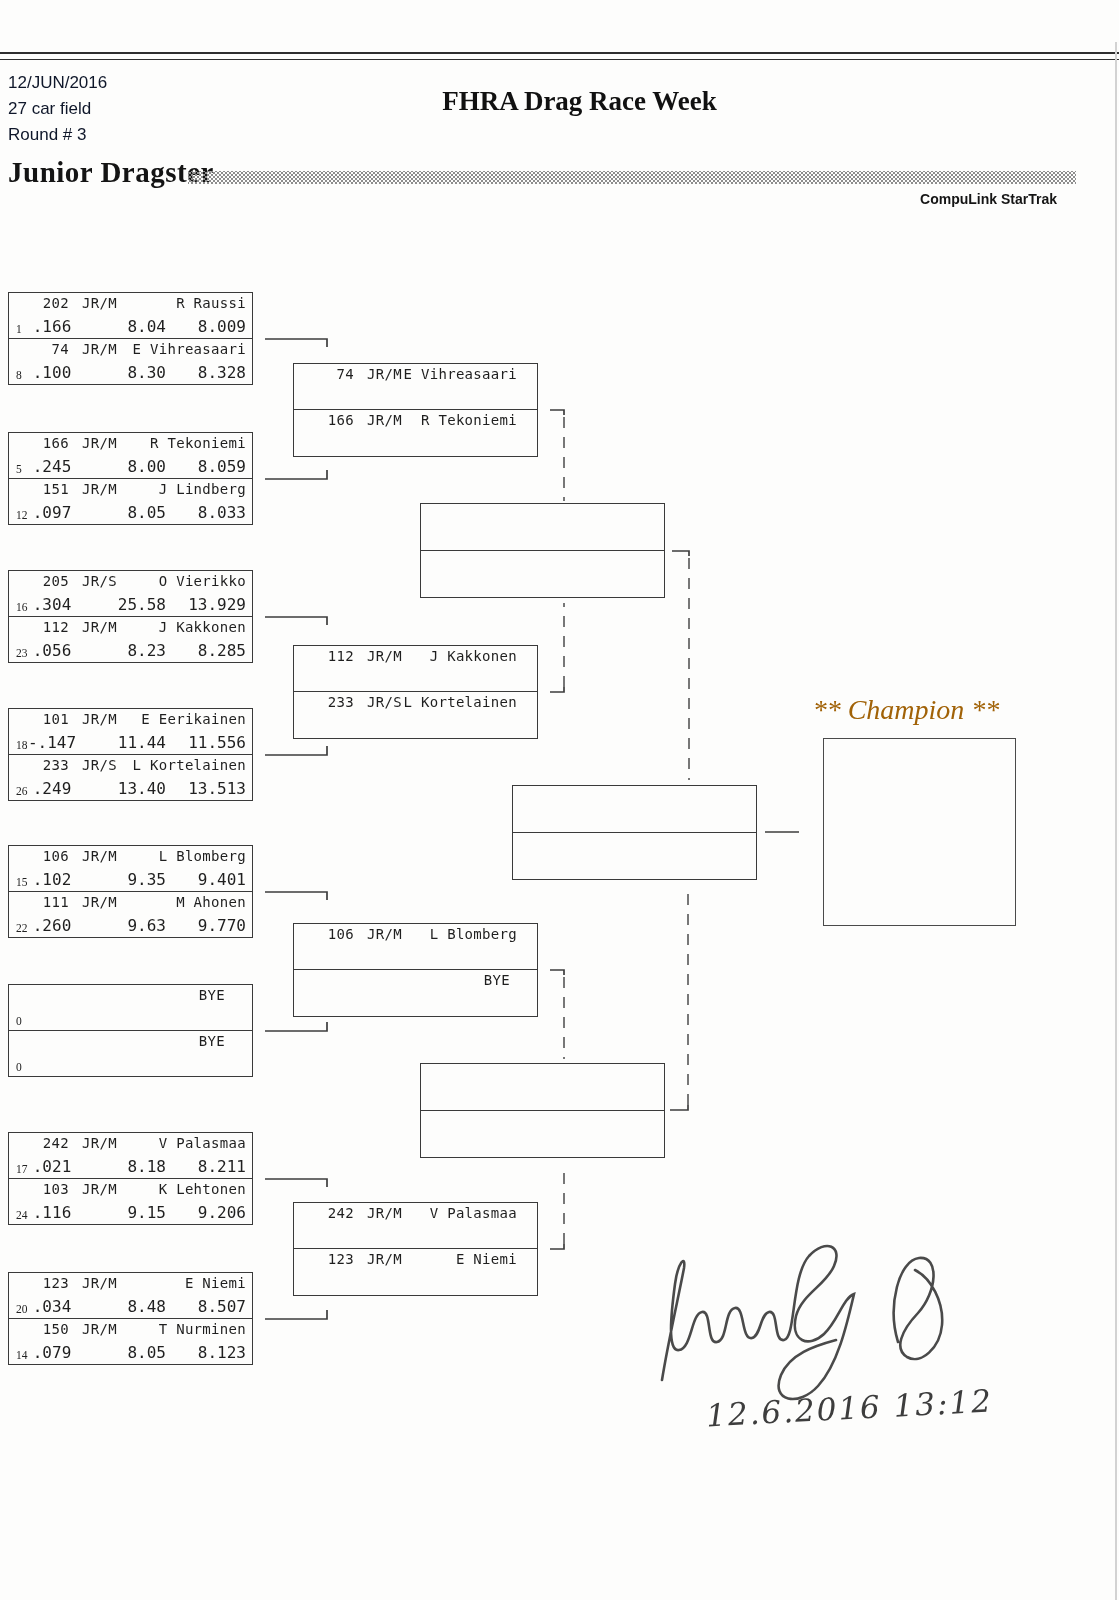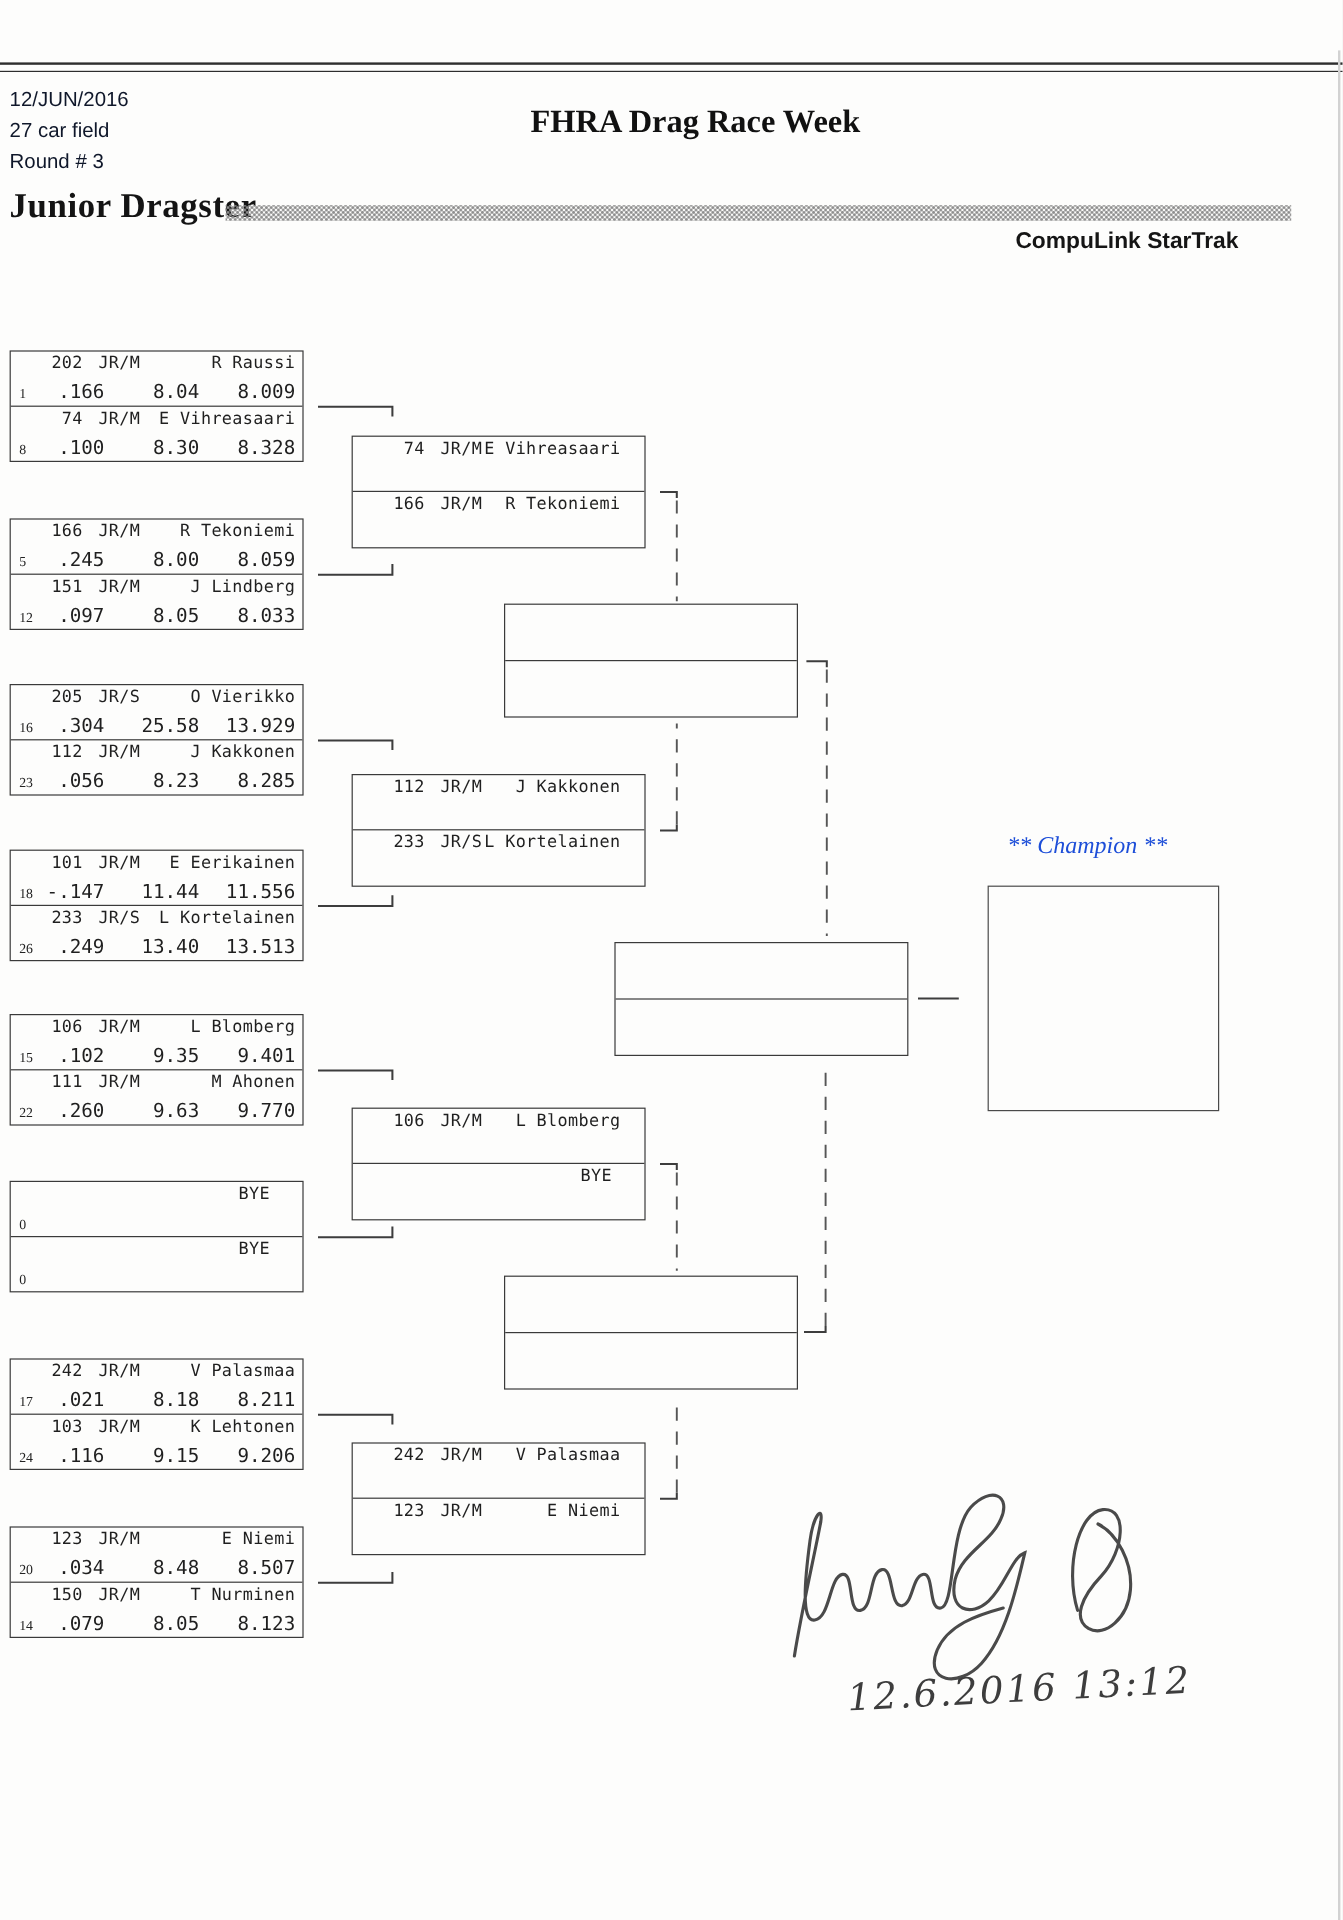--- a/index.html
+++ b/index.html
@@ -14,45 +14,45 @@
             font-size:17px;line-height:26px;color:#0f172a;}
   .event-title{position:absolute;left:20px;top:86px;width:1119px;text-align:center;
                font-family:"Liberation Serif",serif;font-weight:bold;font-size:27px;color:#111;}
   .class-line{position:absolute;left:8px;top:156px;width:1062px;height:34px;}
   .class-title{font-family:"Liberation Serif",serif;font-weight:bold;font-size:29px;
                letter-spacing:0.5px;color:#141414;}
   .dotband{position:absolute;left:180px;top:15px;right:-6px;height:13px;
            background-image:radial-gradient(#8d8d8d 1px, rgba(0,0,0,0) 1.35px),
                             radial-gradient(#8d8d8d 1px, rgba(0,0,0,0) 1.35px);
            background-size:4px 4px;background-position:0 0,2px 2px;}
-  .brand{position:absolute;right:87px;top:191px;font-family:"Liberation Sans",sans-serif;
-         font-size:19px;font-weight:600;color:#151515;}
+  .brand{position:absolute;right:62px;top:191px;font-family:"Liberation Sans",sans-serif;
+         font-size:14px;font-weight:600;color:#151515;}
 
   
   .box{position:absolute;border:1.6px solid #3a3a3a;box-sizing:border-box;background:transparent;}
   .r1box{left:8px;width:245px;height:93px;}
   .r2box{left:293px;width:245px;height:94px;}
   .sfbox{left:420px;width:245px;height:95px;}
   .fbox{left:512px;width:245px;height:95px;}
   .half{position:relative;height:50%;box-sizing:border-box;}
   .half.top{border-bottom:1.6px solid #3a3a3a;}
   .l1{position:absolute;top:2px;left:0;right:0;display:flex;font-size:14px;letter-spacing:0.3px;}
   .num{width:60px;text-align:right;white-space:pre;}
   .cls{margin-left:13px;white-space:pre;}
   .nm{flex:1;text-align:right;padding-right:6px;white-space:pre;}
   .nm.r2{padding-right:20px;}
   .nm.bye{padding-right:27px;}
   .l2{position:absolute;left:0;right:0;bottom:2px;height:19px;font-size:16px;}
   .seed{position:absolute;left:7px;bottom:1px;font-size:11.5px;font-family:"Liberation Serif",serif;color:#222;}
-  .rt{position:absolute;left:8px;width:70px;text-align:right;}
+  .rt{position:absolute;left:8px;width:70px;text-align:center;}
   .et{position:absolute;left:95px;width:62px;text-align:right;}
   .tm{position:absolute;right:6px;width:84px;text-align:right;}
 
   .champ-label{position:absolute;left:796px;top:694px;width:220px;text-align:center;
-               font-family:"Liberation Serif",serif;font-style:italic;font-size:20px;color:#1d4ed8;}
+               font-family:"Liberation Serif",serif;font-style:italic;font-size:28px;color:#a16207;}
   .champbox{position:absolute;left:823px;top:738px;width:193px;height:188px;
             border:1.6px solid #4a4a4a;box-sizing:border-box;}
 
   svg.connectors{position:absolute;left:0;top:0;pointer-events:none;}
   .sig-svg{position:absolute;left:600px;top:1212px;pointer-events:none;}
   .sig-date{position:absolute;left:706px;top:1390px;font-family:"DejaVu Serif",serif;
             font-style:italic;font-size:31px;letter-spacing:2px;color:#3d3d3d;
             transform:rotate(-3deg);white-space:pre;}
 </style>
 </head>

